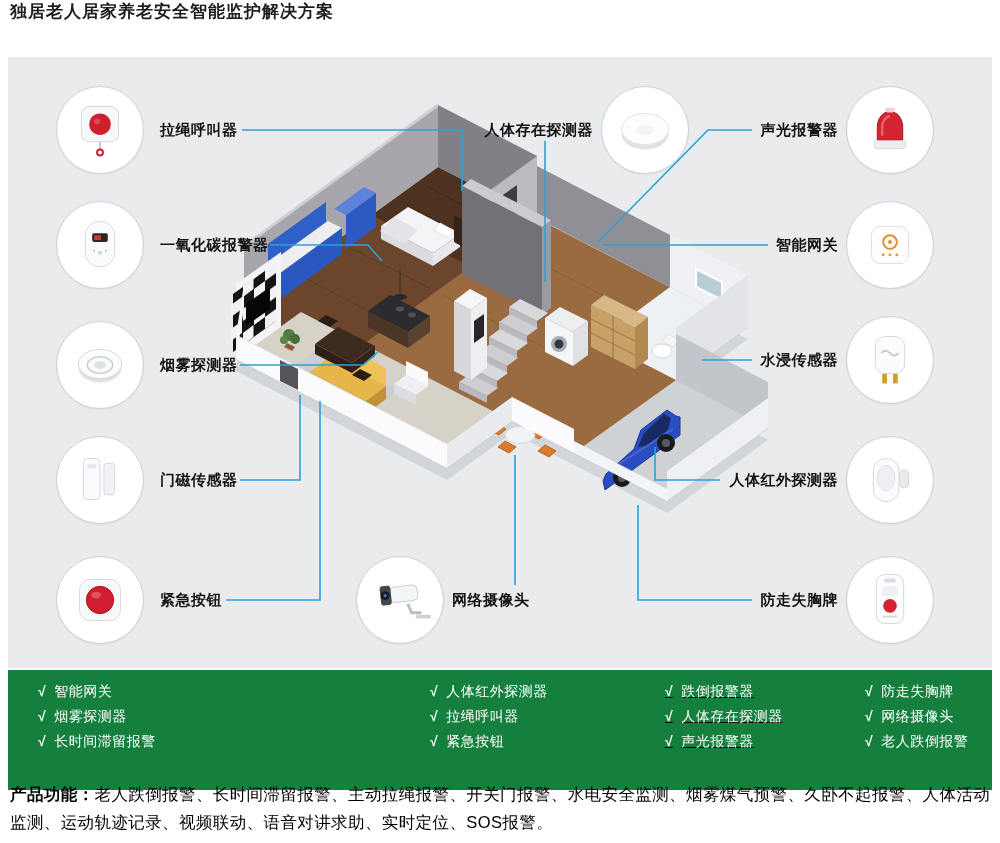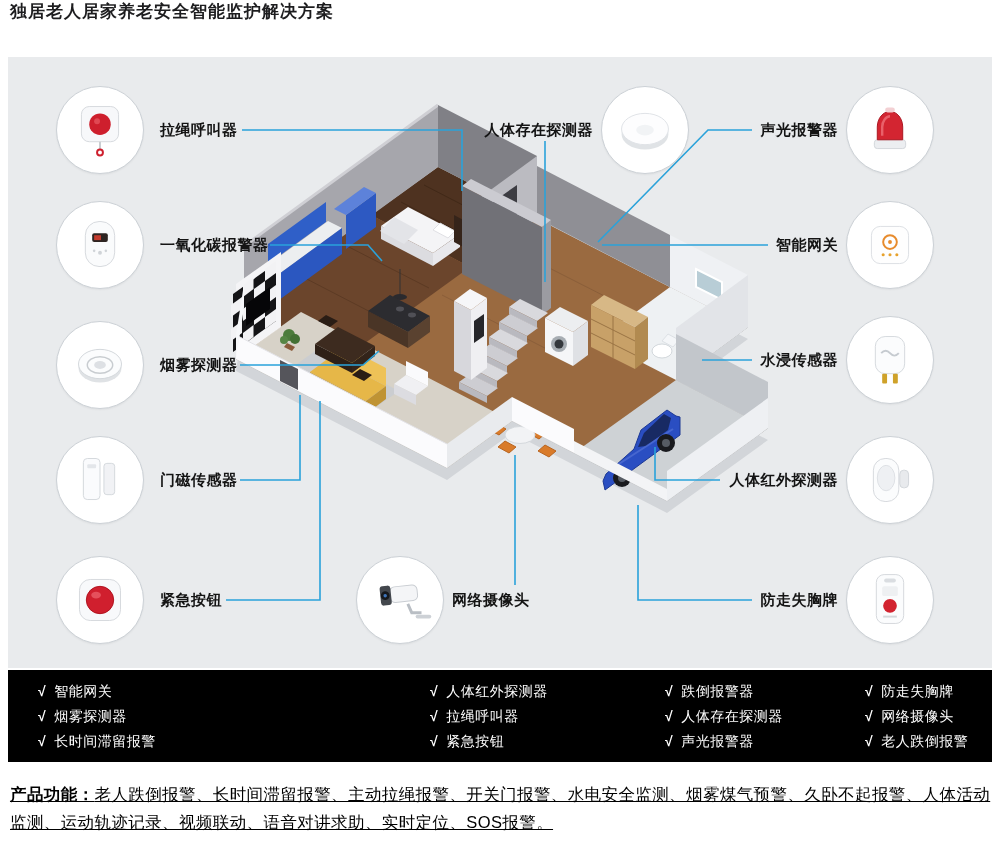--- a/index.html
+++ b/index.html
@@ -22,32 +22,32 @@
     width:88px;height:88px;border-radius:50%;background:#ffffff;
     border:1px solid #ccd1d6;box-sizing:border-box;
     box-shadow:0 1px 2px rgba(0,0,0,0.05);
   }
   .device svg{display:block;width:86px;height:86px;}
   .dev-label{
     position:absolute;font-size:15px;font-weight:bold;color:#141414;
     white-space:nowrap;transform:translateY(-50%);letter-spacing:0.5px;
   }
   .feature-bar{
-    position:absolute;left:8px;top:670px;width:984px;height:92px;
-    background:#000000;
+    position:absolute;left:8px;top:670px;width:984px;height:120px;
+    background:#15803d;
   }
   .feature-col{position:absolute;top:9px;}
   .feature-item{
     height:25px;line-height:25px;font-size:14px;color:#ffffff;
     letter-spacing:0.5px;
   }
   .feature-item .chk{margin-right:8px;font-weight:bold;}
   .product-footer{
     position:absolute;left:10px;top:780px;width:982px;
-    font-size:16.5px;line-height:1.72;color:#000000;letter-spacing:0.4px;text-decoration:underline;
+    font-size:16.5px;line-height:1.72;color:#000000;letter-spacing:0.4px;
   }
   .product-footer .flabel{font-weight:bold;}
 </style>
 </head>
 <body>
 
 <div class="page-title">独居老人居家养老安全智能监护解决方案</div>
 
 <div class="panel">
 

